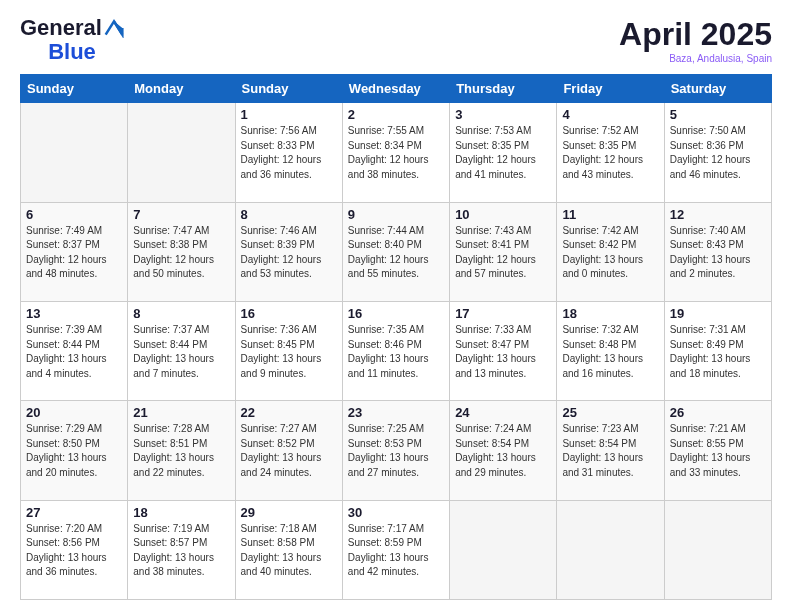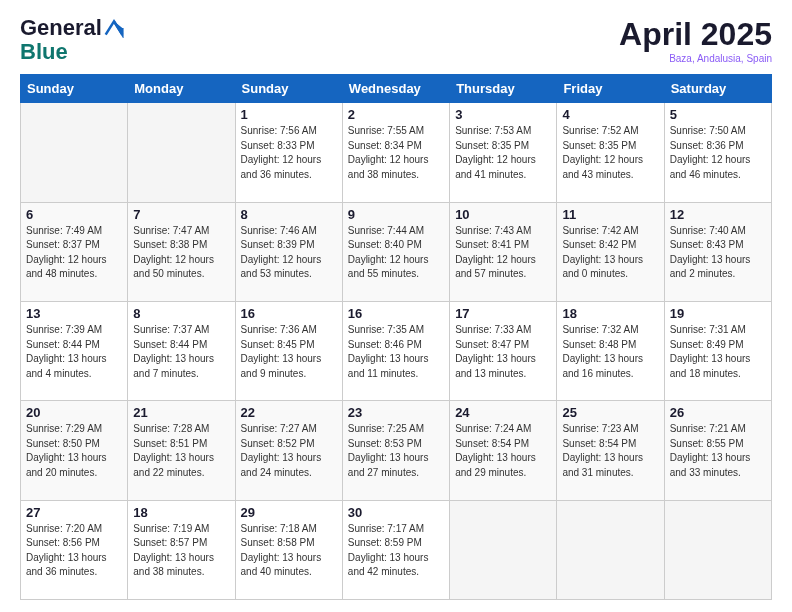--- a/index.html
+++ b/index.html
@@ -19,28 +19,29 @@
     }
     .header {
       display: flex;
       justify-content: space-between;
       align-items: flex-start;
       margin-bottom: 10px;
     }
     .logo {
       display: flex;
       align-items: center;
+      text-align: center;
     }
     .logo-text {
       font-size: 22px;
       font-weight: bold;
       line-height: 1.1;
     }
     .logo-general { color: #1a1a2e; }
-    .logo-blue { color: #0f766e; }
+    .logo-blue { color: #1d4ed8; }
     .logo-icon {
       width: 20px;
       height: 20px;
       margin-left: 2px;
     }
     .title-block {
       text-align: right;
       margin-left: 25px;
     }
     .month-title {

